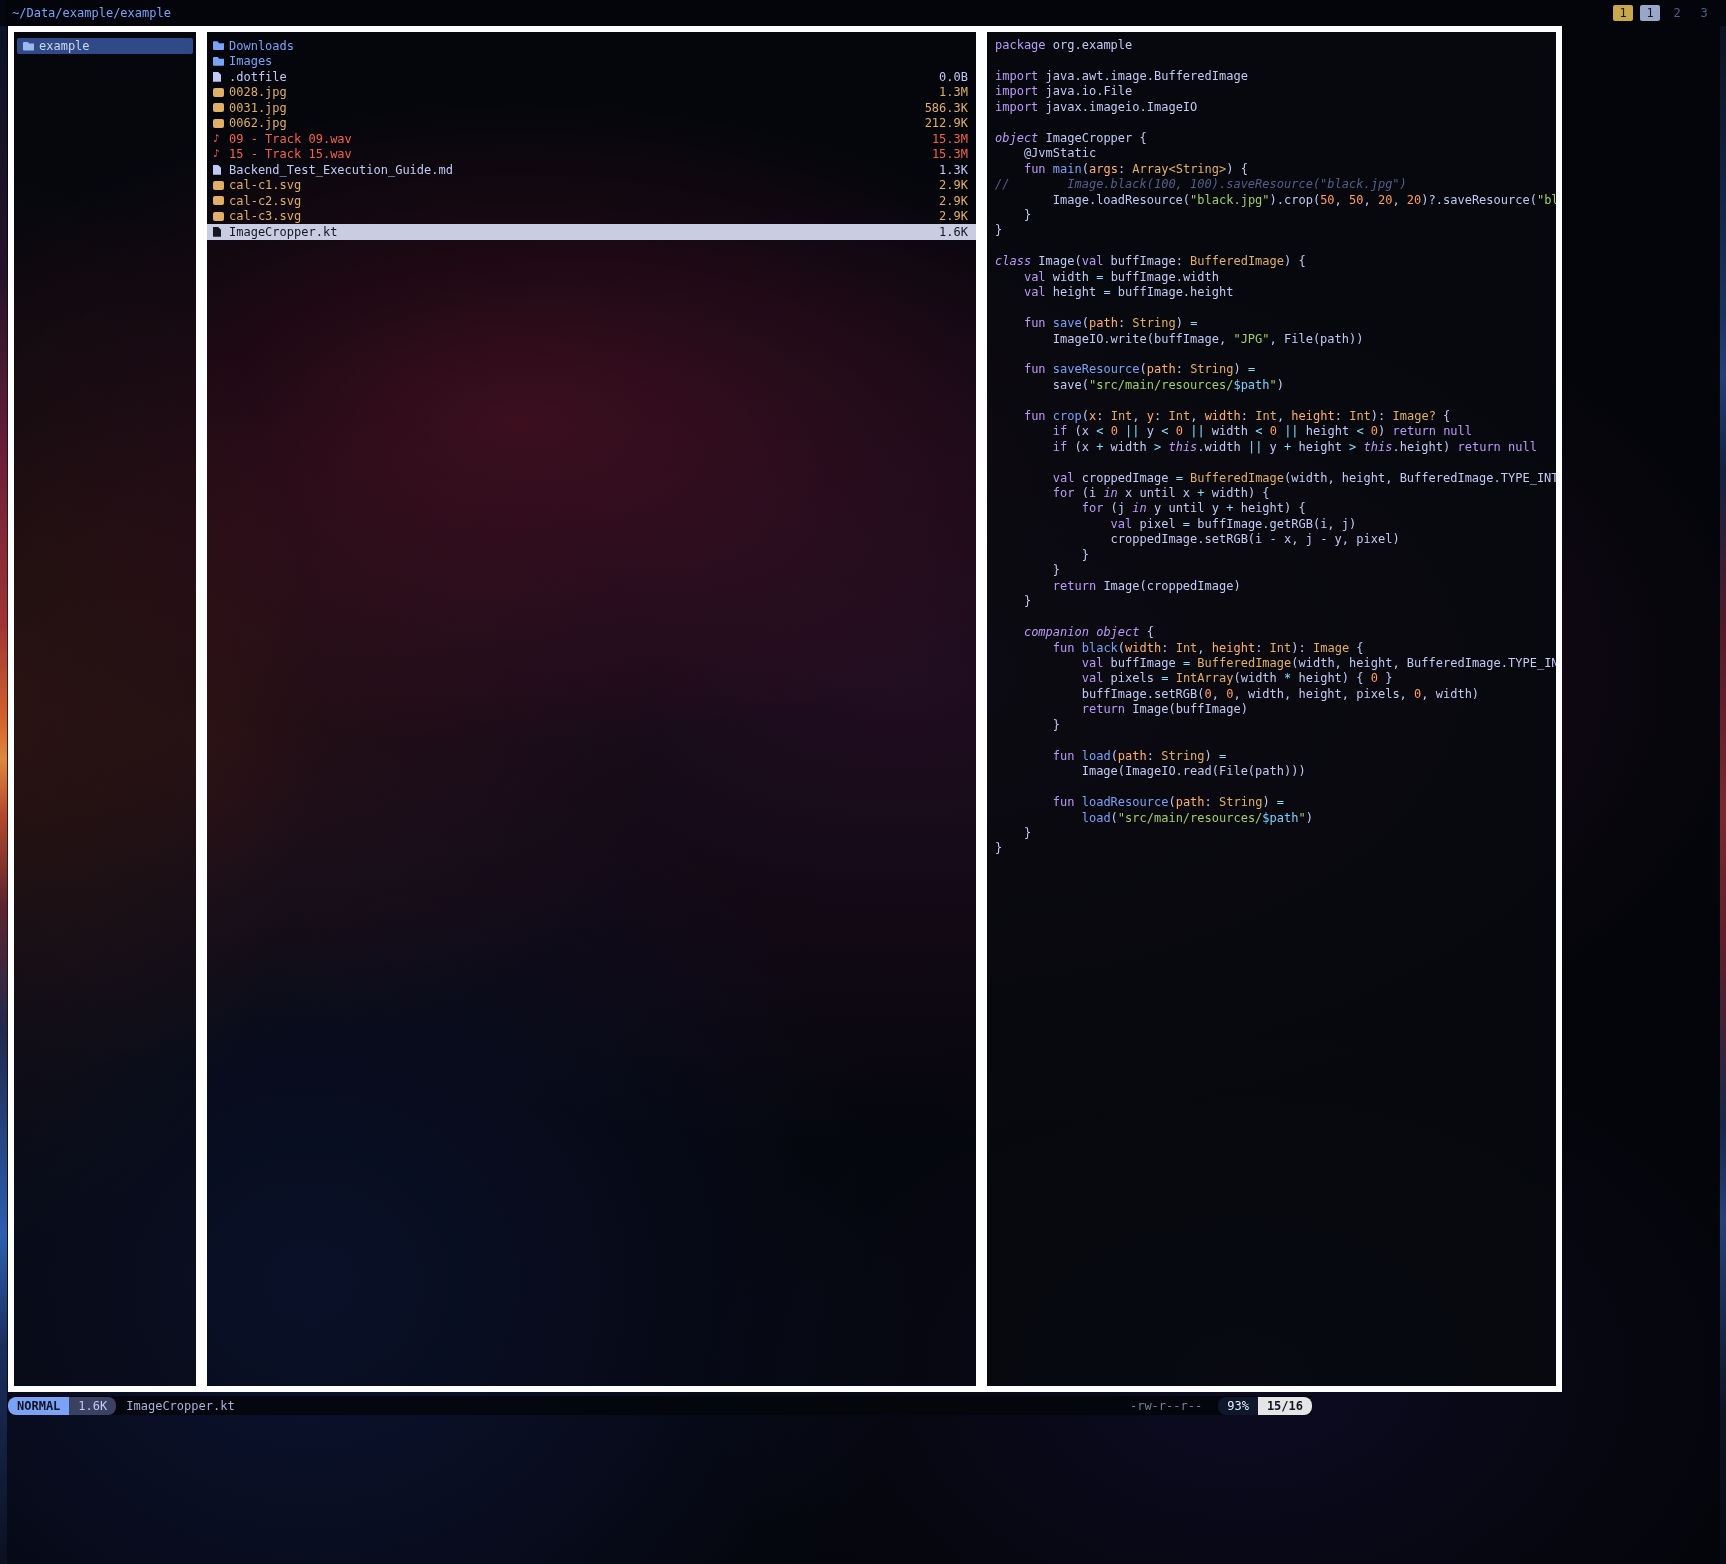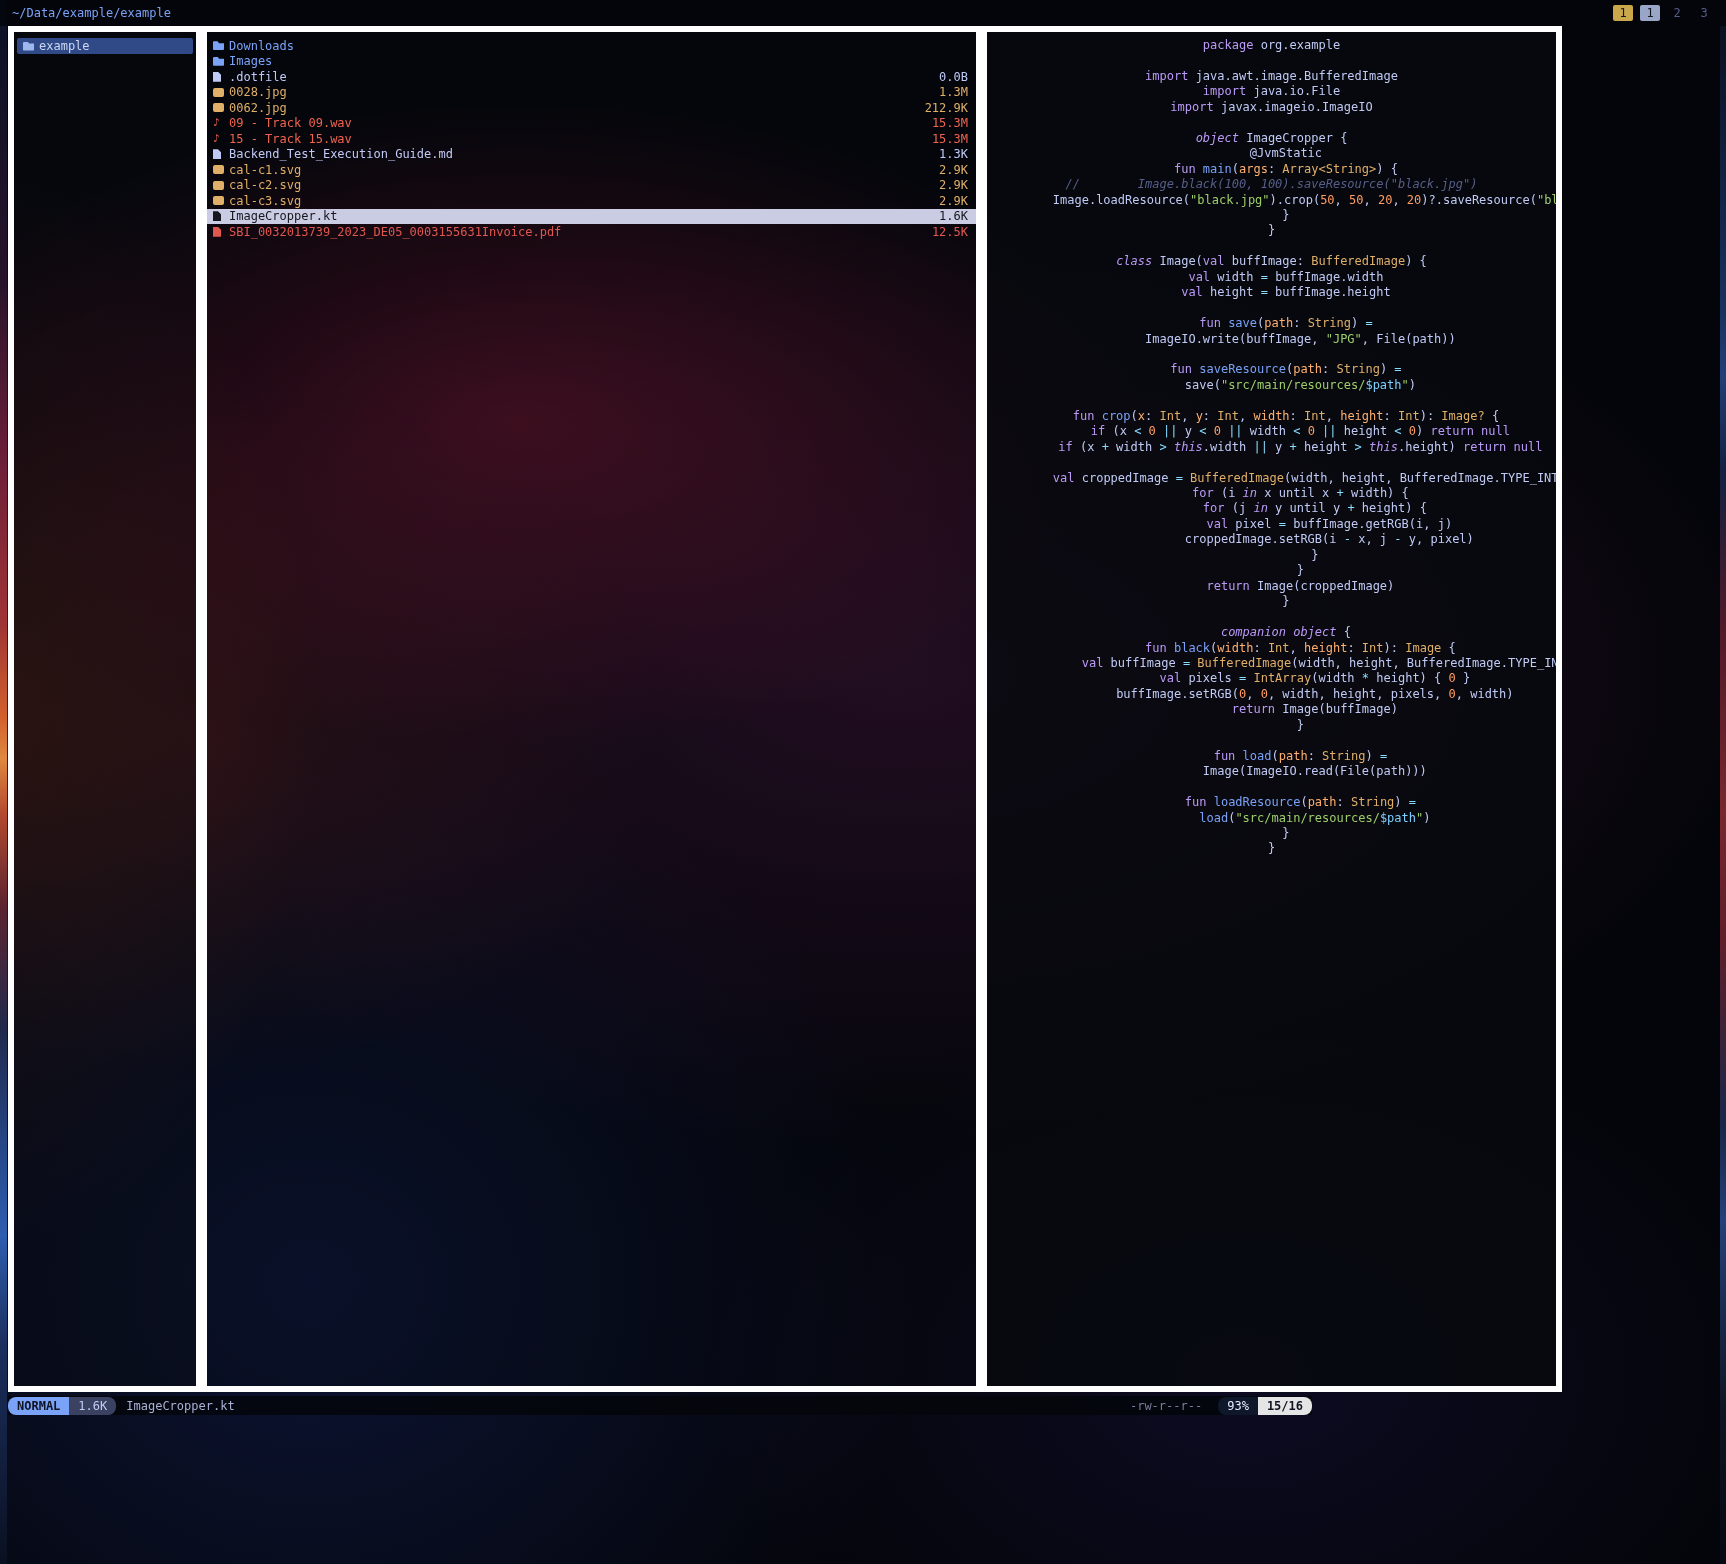--- a/index.html
+++ b/index.html
@@ -61,21 +61,21 @@
   .ic-image::before{content:"";width:11px;height:9px;background:currentColor;border-radius:2px;}
   .ic-audio::before{content:"♪";font-size:11px;line-height:10px;}
   .fname{flex:1;white-space:pre;overflow:hidden;}
   .fsize{margin-left:8px;white-space:pre;}
 
   .c-dir{color:#7aa2f7}.c-img{color:#e0af68}.c-audio{color:#f0644f}
   .c-fg{color:#c0caf5}.c-pdf{color:#e05750}.c-zip{color:#7dcfff}
 
   
   .code{white-space:pre;line-height:15.45px;}
-  .cl{min-height:15.45px;text-align:center;}
+  .cl{min-height:15.45px;}
   .kw{color:#bb9af7}.kwi{color:#bb9af7;font-style:italic}
   .fn{color:#7aa2f7}.ty{color:#e0af68}.str{color:#9ece6a}
   .num{color:#ff9e64}.prm{color:#ffb070}
   .cmt{color:#565f89;font-style:italic}
   .op{color:#89ddff}.int{color:#7dcfff}
 
   
   .statusbar{position:absolute;top:1396px;left:8px;width:1304px;height:19px;z-index:5;
     display:flex;align-items:center;background:rgba(4,6,11,.85);}
   .badge{padding:0 9px;line-height:18px;}
@@ -129,20 +129,25 @@
           <span class="fname c-fg">.dotfile</span>
           <span class="fsize c-fg">0.0B</span>
         </div>
         <div class="frow">
           <span class="icon ic-image c-img"></span>
           <span class="fname c-img">0028.jpg</span>
           <span class="fsize c-img">1.3M</span>
         </div>
         <div class="frow">
           <span class="icon ic-image c-img"></span>
+          <span class="fname c-img">0031.jpg</span>
+          <span class="fsize c-img">586.3K</span>
+        </div>
+        <div class="frow">
+          <span class="icon ic-image c-img"></span>
           <span class="fname c-img">0062.jpg</span>
           <span class="fsize c-img">212.9K</span>
         </div>
         <div class="frow">
           <span class="icon ic-audio c-audio"></span>
           <span class="fname c-audio">09 - Track 09.wav</span>
           <span class="fsize c-audio">15.3M</span>
         </div>
         <div class="frow">
           <span class="icon ic-audio c-audio"></span>
@@ -166,25 +171,20 @@
         </div>
         <div class="frow">
           <span class="icon ic-image c-img"></span>
           <span class="fname c-img">cal-c3.svg</span>
           <span class="fsize c-img">2.9K</span>
         </div>
         <div class="frow selected">
           <span class="icon ic-code c-fg"></span>
           <span class="fname c-fg">ImageCropper.kt</span>
           <span class="fsize c-fg">1.6K</span>
-        </div>
-        <div class="frow">
-          <span class="icon ic-pdf c-pdf"></span>
-          <span class="fname c-pdf">SBI_0032013739_2023_DE05_0003155631Invoice.pdf</span>
-          <span class="fsize c-pdf">12.5K</span>
         </div>
       </div>
   </div>
 
   <div class="panel right">
     <div class="code"><div class="cl"><span class="kw">package</span><span> org.example</span></div><div class="cl"></div><div class="cl"><span class="kw">import</span><span> java.awt.image.BufferedImage</span></div><div class="cl"><span class="kw">import</span><span> java.io.File</span></div><div class="cl"><span class="kw">import</span><span> javax.imageio.ImageIO</span></div><div class="cl"></div><div class="cl"><span class="kwi">object</span><span> ImageCropper {</span></div><div class="cl"><span>    @JvmStatic</span></div><div class="cl"><span>    </span><span class="kw">fun</span><span> </span><span class="fn">main</span><span>(</span><span class="prm">args</span><span>: </span><span class="ty">Array&lt;String&gt;</span><span>) {</span></div><div class="cl"><span class="cmt">//        Image.black(100, 100).saveResource("black.jpg")</span></div><div class="cl"><span>        Image.loadResource(</span><span class="str">"black.jpg"</span><span>).crop(</span><span class="num">50</span><span>, </span><span class="num">50</span><span>, </span><span class="num">20</span><span>, </span><span class="num">20</span><span>)?.saveResource(</span><span class="str">"blackCropped.</span></div><div class="cl"><span>    }</span></div><div class="cl"><span>}</span></div><div class="cl"></div><div class="cl"><span class="kwi">class</span><span> Image(</span><span class="kw">val</span><span> buffImage: </span><span class="ty">BufferedImage</span><span>) {</span></div><div class="cl"><span>    </span><span class="kw">val</span><span> width </span><span class="op">=</span><span> buffImage.width</span></div><div class="cl"><span>    </span><span class="kw">val</span><span> height </span><span class="op">=</span><span> buffImage.height</span></div><div class="cl"></div><div class="cl"><span>    </span><span class="kw">fun</span><span> </span><span class="fn">save</span><span>(</span><span class="prm">path</span><span>: </span><span class="ty">String</span><span>) </span><span class="op">=</span></div><div class="cl"><span>        ImageIO.write(buffImage, </span><span class="str">"JPG"</span><span>, File(path))</span></div><div class="cl"></div><div class="cl"><span>    </span><span class="kw">fun</span><span> </span><span class="fn">saveResource</span><span>(</span><span class="prm">path</span><span>: </span><span class="ty">String</span><span>) </span><span class="op">=</span></div><div class="cl"><span>        save(</span><span class="str">"src/main/resources/</span><span class="int">$path</span><span class="str">"</span><span>)</span></div><div class="cl"></div><div class="cl"><span>    </span><span class="kw">fun</span><span> </span><span class="fn">crop</span><span>(</span><span class="prm">x</span><span>: </span><span class="ty">Int</span><span>, </span><span class="prm">y</span><span>: </span><span class="ty">Int</span><span>, </span><span class="prm">width</span><span>: </span><span class="ty">Int</span><span>, </span><span class="prm">height</span><span>: </span><span class="ty">Int</span><span>): </span><span class="ty">Image?</span><span> {</span></div><div class="cl"><span>        </span><span class="kw">if</span><span> (x </span><span class="op">&lt;</span><span> </span><span class="num">0</span><span> </span><span class="op">||</span><span> y </span><span class="op">&lt;</span><span> </span><span class="num">0</span><span> </span><span class="op">||</span><span> width </span><span class="op">&lt;</span><span> </span><span class="num">0</span><span> </span><span class="op">||</span><span> height </span><span class="op">&lt;</span><span> </span><span class="num">0</span><span>) </span><span class="kw">return</span><span> </span><span class="kw">null</span></div><div class="cl"><span>        </span><span class="kw">if</span><span> (x </span><span class="op">+</span><span> width </span><span class="op">&gt;</span><span> </span><span class="kwi">this</span><span>.width </span><span class="op">||</span><span> y </span><span class="op">+</span><span> height </span><span class="op">&gt;</span><span> </span><span class="kwi">this</span><span>.height) </span><span class="kw">return</span><span> </span><span class="kw">null</span></div><div class="cl"></div><div class="cl"><span>        </span><span class="kw">val</span><span> croppedImage </span><span class="op">=</span><span> </span><span class="ty">BufferedImage</span><span>(width, height, BufferedImage.TYPE_INT_RGB)</span></div><div class="cl"><span>        </span><span class="kw">for</span><span> (i </span><span class="kwi">in</span><span> x until x </span><span class="op">+</span><span> width) {</span></div><div class="cl"><span>            </span><span class="kw">for</span><span> (j </span><span class="kwi">in</span><span> y until y </span><span class="op">+</span><span> height) {</span></div><div class="cl"><span>                </span><span class="kw">val</span><span> pixel </span><span class="op">=</span><span> buffImage.getRGB(i, j)</span></div><div class="cl"><span>                croppedImage.setRGB(i </span><span class="op">-</span><span> x, j </span><span class="op">-</span><span> y, pixel)</span></div><div class="cl"><span>            }</span></div><div class="cl"><span>        }</span></div><div class="cl"><span>        </span><span class="kw">return</span><span> Image(croppedImage)</span></div><div class="cl"><span>    }</span></div><div class="cl"></div><div class="cl"><span>    </span><span class="kwi">companion object</span><span> {</span></div><div class="cl"><span>        </span><span class="kw">fun</span><span> </span><span class="fn">black</span><span>(</span><span class="prm">width</span><span>: </span><span class="ty">Int</span><span>, </span><span class="prm">height</span><span>: </span><span class="ty">Int</span><span>): </span><span class="ty">Image</span><span> {</span></div><div class="cl"><span>            </span><span class="kw">val</span><span> buffImage </span><span class="op">=</span><span> </span><span class="ty">BufferedImage</span><span>(width, height, BufferedImage.TYPE_INT_RGB)</span></div><div class="cl"><span>            </span><span class="kw">val</span><span> pixels </span><span class="op">=</span><span> </span><span class="ty">IntArray</span><span>(width </span><span class="op">*</span><span> height) { </span><span class="num">0</span><span> }</span></div><div class="cl"><span>            buffImage.setRGB(</span><span class="num">0</span><span>, </span><span class="num">0</span><span>, width, height, pixels, </span><span class="num">0</span><span>, width)</span></div><div class="cl"><span>            </span><span class="kw">return</span><span> Image(buffImage)</span></div><div class="cl"><span>        }</span></div><div class="cl"></div><div class="cl"><span>        </span><span class="kw">fun</span><span> </span><span class="fn">load</span><span>(</span><span class="prm">path</span><span>: </span><span class="ty">String</span><span>) </span><span class="op">=</span></div><div class="cl"><span>            Image(ImageIO.read(File(path)))</span></div><div class="cl"></div><div class="cl"><span>        </span><span class="kw">fun</span><span> </span><span class="fn">loadResource</span><span>(</span><span class="prm">path</span><span>: </span><span class="ty">String</span><span>) </span><span class="op">=</span></div><div class="cl"><span>            </span><span class="fn">load</span><span>(</span><span class="str">"src/main/resources/</span><span class="int">$path</span><span class="str">"</span><span>)</span></div><div class="cl"><span>    }</span></div><div class="cl"><span>}</span></div></div>
   </div>
 </div>
 
 <div class="statusbar">

